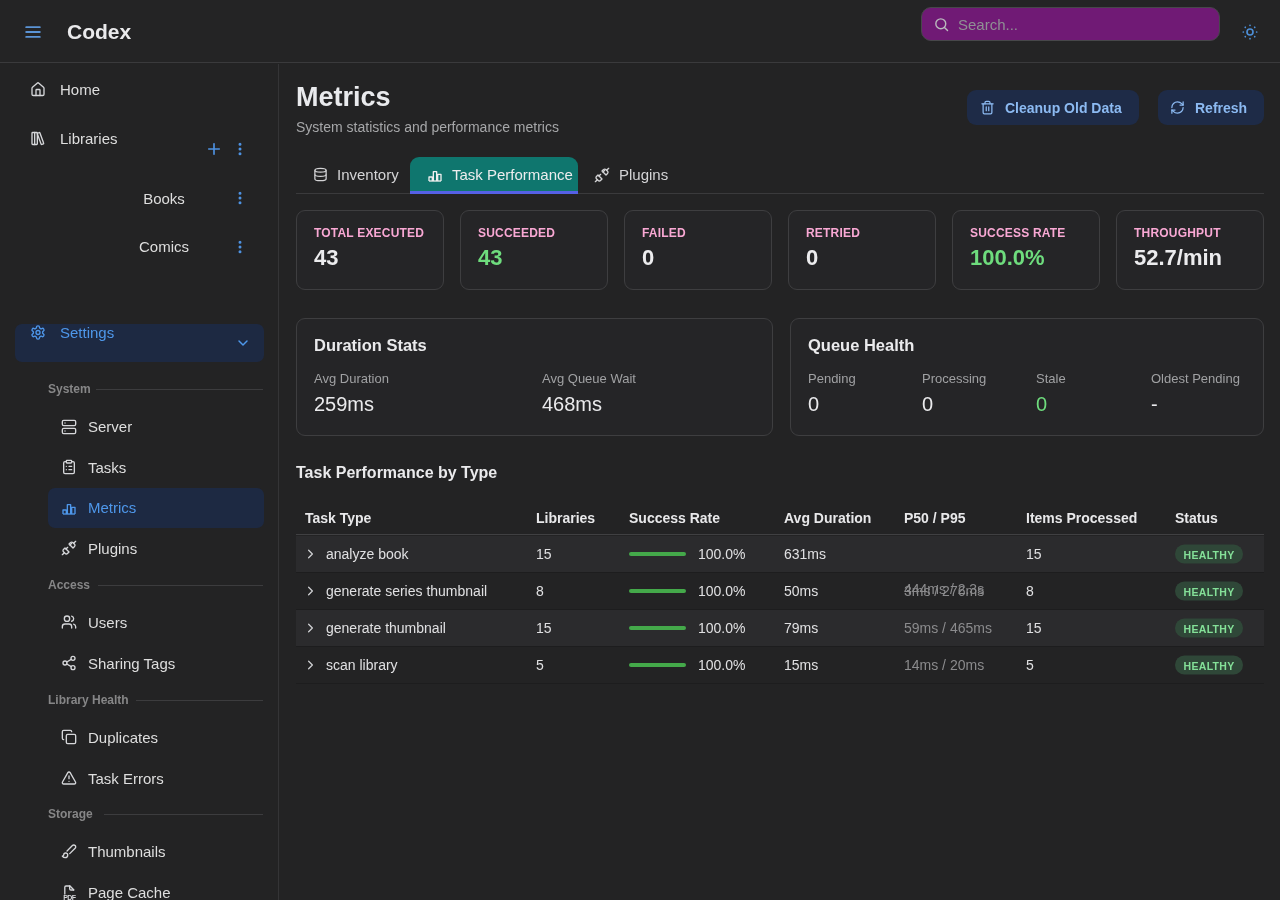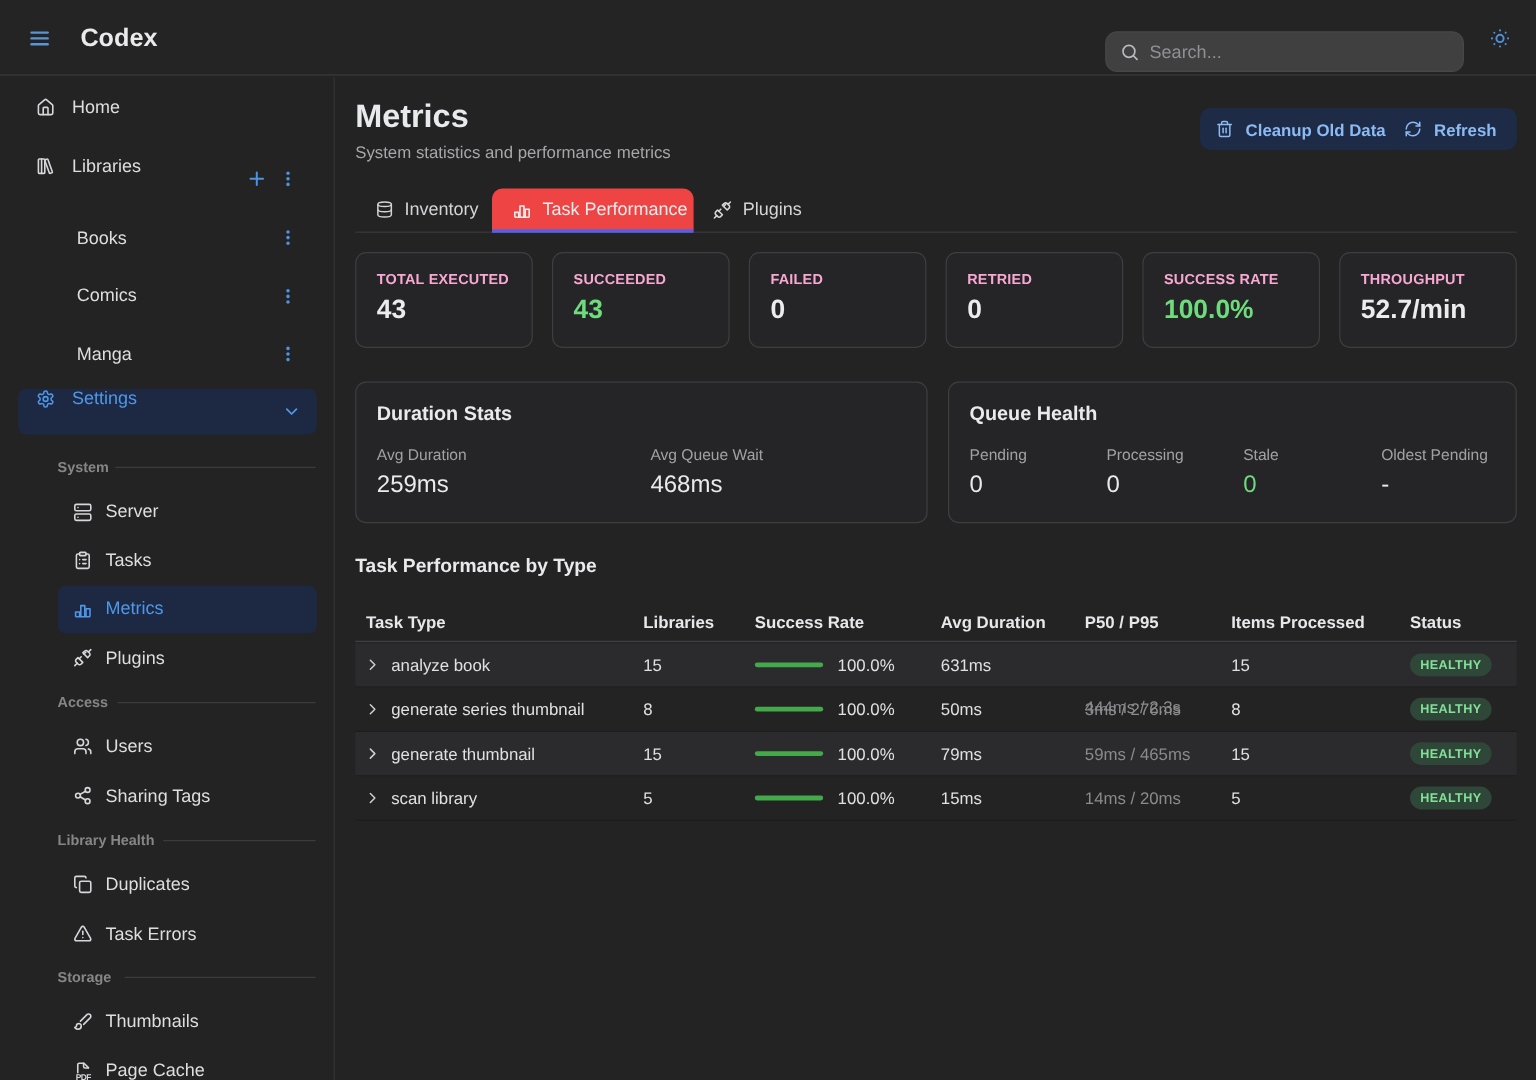--- a/index.html
+++ b/index.html
@@ -3,55 +3,55 @@
 
 <meta charset="utf-8">
 <style>
 * { margin:0; padding:0; box-sizing:border-box; }
 html,body { width:1280px; height:900px; overflow:hidden; background:#232324; font-family:"Liberation Sans", sans-serif; color:#dedfe2; }
 
 
 .header { position:absolute; top:0; left:0; width:1280px; height:63px; background:#242425; border-bottom:1px solid #3a3a3c; }
 .burger { position:absolute; left:24px; top:23px; color:#5b94d6; }
 .brand { position:absolute; left:67px; top:20px; font-size:21px; font-weight:bold; color:#eaeaec; }
-.search { position:absolute; left:921px; top:26px; width:299px; height:34px; background:#404040; border:1px solid #47474a; border-radius:10px; }
+.search { position:absolute; left:921px; top:7px; width:299px; height:34px; background:#701a75; border:1px solid #47474a; border-radius:10px; }
 .search .sicon { position:absolute; left:11px; top:8px; color:#b9babd; }
 .search .ph { position:absolute; left:36px; top:8px; font-size:15px; color:#8f9094; }
 .sun { position:absolute; left:1241px; top:23px; color:#4d8fd8; }
 
 
 .sidebar { position:absolute; top:64px; left:0; width:279px; height:836px; background:#232324; border-right:1px solid #343436; }
 .nav-item { position:absolute; left:15px; width:249px; height:38px; border-radius:7px; display:flex; }
 .nav-item .ic { margin-left:15px; width:16px; height:16px; color:#d6d7da; display:flex; }
 .nav-item .tx { margin-left:14px; font-size:15px; color:#dedede; }
 .nav-sub { position:absolute; left:48px; width:216px; height:40px; border-radius:7px; display:flex; align-items:center; }
 .nav-sub .ic { margin-left:13px; width:16px; height:16px; color:#d6d7da; display:flex; }
 .nav-sub .tx { margin-left:11px; font-size:15px; color:#dedede; }
-.nav-lib { position:absolute; left:15px; width:249px; height:38px; border-radius:8px; display:flex; align-items:center; }
+.nav-lib { position:absolute; left:15px; width:249px; height:38px; border-radius:8px; display:flex; align-items:center;justify-content:center; }
 .nav-lib .tx { margin-left:49px; font-size:15px; color:#dedede; }
 .kebab { position:absolute; right:16px; top:50%; transform:translateY(-50%); color:#4e92e2; display:flex; }
 .plusic { position:absolute; right:41px; top:50%; transform:translateY(-50%); color:#4e92e2; display:flex; }
 .active-blue { background:#1d2942; }
 .active-blue .tx { color:#4e97ea; }
 .active-blue .ic { color:#4e97ea; }
 .sec-label { position:absolute; left:48px; font-size:12px; font-weight:bold; color:#868687; }
 .sec-line { position:absolute; right:15px; height:1px; background:#3c3c3e; }
 
 
 .main { position:absolute; top:64px; left:280px; width:1000px; height:836px; background:#232324; }
 .h1 { position:absolute; left:16px; top:18px; font-size:27px; font-weight:bold; color:#e9eaed; }
 .subtitle { position:absolute; left:16px; top:55px; font-size:14px; color:#a6a7a9; }
 .btn { position:absolute; top:26px; height:35px; background:#1e2b47; border-radius:9px; color:#8cbaf2; font-size:14px; font-weight:bold; display:flex; align-items:center; }
 .btn .ic { display:flex; }
 
 
 .tabs { position:absolute; left:16px; top:93px; width:968px; height:37px; border-bottom:1px solid #3a3a3c; }
 .tab { position:absolute; top:0; height:35px; display:flex; align-items:center; font-size:15px; color:#d4d4d6; }
 .tab .ic { display:flex; margin-right:9px; }
-.tab-active { background:#ef4444; border-radius:9px 9px 0 0; color:#ededee; }
+.tab-active { background:#0f766e; border-radius:9px 9px 0 0; color:#ededee; }
 .tab-underline { position:absolute; left:114px; top:34px; width:168px; height:3px; background:#5560e6; z-index:2; }
 
 
 .card { position:absolute; top:146px; width:148px; height:80px; border:1px solid #3e3e40; border-radius:9px; background:#252527; }
 .card .lbl { position:absolute; left:17px; top:15px; font-size:12px; font-weight:bold; letter-spacing:0.2px; color:#f9a8d4; }
 .card .val { position:absolute; left:17px; top:34px; font-size:22px; font-weight:bold; color:#ececee; }
 .green { color:#6edc7d !important; }
 
 
 .panel { position:absolute; top:254px; height:118px; border:1px solid #3e3e40; border-radius:9px; background:#252527; }
@@ -149,30 +149,20 @@
     <div class="nav-lib" style="top:163.5px;">
       <span class="tx">Comics</span>
       <span class="kebab">
         <svg width="16" height="16" viewBox="0 0 24 24" fill="none" stroke="currentColor" stroke-width="2.4" stroke-linecap="round">
           <circle cx="12" cy="5" r="1.05" fill="currentColor"></circle>
           <circle cx="12" cy="12" r="1.05" fill="currentColor"></circle>
           <circle cx="12" cy="19" r="1.05" fill="currentColor"></circle>
         </svg>
       </span>
     </div>
-    <div class="nav-lib" style="top:212px;">
-      <span class="tx">Manga</span>
-      <span class="kebab">
-        <svg width="16" height="16" viewBox="0 0 24 24" fill="none" stroke="currentColor" stroke-width="2.4" stroke-linecap="round">
-          <circle cx="12" cy="5" r="1.05" fill="currentColor"></circle>
-          <circle cx="12" cy="12" r="1.05" fill="currentColor"></circle>
-          <circle cx="12" cy="19" r="1.05" fill="currentColor"></circle>
-        </svg>
-      </span>
-    </div>
     <div class="nav-item active-blue" style="top:260px;">
       <span class="ic">
         <svg width="17" height="17" viewBox="0 0 24 24" fill="none" stroke="currentColor" stroke-width="2" stroke-linecap="round" stroke-linejoin="round">
           <path d="M12.22 2h-.44a2 2 0 0 0-2 2v.18a2 2 0 0 1-1 1.73l-.43.25a2 2 0 0 1-2 0l-.15-.08a2 2 0 0 0-2.73.73l-.22.38a2 2 0 0 0 .73 2.73l.15.1a2 2 0 0 1 1 1.72v.51a2 2 0 0 1-1 1.74l-.15.09a2 2 0 0 0-.73 2.73l.22.38a2 2 0 0 0 2.73.73l.15-.08a2 2 0 0 1 2 0l.43.25a2 2 0 0 1 1 1.73V20a2 2 0 0 0 2 2h.44a2 2 0 0 0 2-2v-.18a2 2 0 0 1 1-1.73l.43-.25a2 2 0 0 1 2 0l.15.08a2 2 0 0 0 2.73-.73l.22-.39a2 2 0 0 0-.73-2.73l-.15-.08a2 2 0 0 1-1-1.74v-.5a2 2 0 0 1 1-1.74l.15-.09a2 2 0 0 0 .73-2.73l-.22-.38a2 2 0 0 0-2.73-.73l-.15.08a2 2 0 0 1-2 0l-.43-.25a2 2 0 0 1-1-1.73V4a2 2 0 0 0-2-2z"></path>
           <circle cx="12" cy="12" r="3"></circle>
         </svg>
       </span>
       <span class="tx">Settings</span>
       <span class="kebab" style="color:#4e97ea; right:13px;">
         <svg width="16" height="16" viewBox="0 0 24 24" fill="none" stroke="currentColor" stroke-width="2.2" stroke-linecap="round" stroke-linejoin="round">
@@ -295,21 +285,21 @@
           <text x="3.2" y="23.5" fill="currentColor" stroke="none" font-size="10.5" font-weight="bold" letter-spacing="-0.8" font-family="Liberation Sans">PDF</text>
         </svg>
       </span>
       <span class="tx">Page Cache</span>
     </div>
   </div>
 
 <div class="main">
   <div class="h1">Metrics</div>
   <div class="subtitle">System statistics and performance metrics</div>
-  <div class="btn" style="left:687px; width:172px;margin-left:33px;">
+  <div class="btn" style="left:687px; width:172px;">
     <span class="ic" style="margin-left:13px; margin-right:10px;">
         <svg width="15" height="15" viewBox="0 0 24 24" fill="none" stroke="currentColor" stroke-width="2" stroke-linecap="round" stroke-linejoin="round">
           <path d="M3 6h18"></path>
           <path d="M19 6v14a2 2 0 0 1-2 2H7a2 2 0 0 1-2-2V6"></path>
           <path d="M8 6V4a2 2 0 0 1 2-2h4a2 2 0 0 1 2 2v2"></path>
           <line x1="10" y1="11" x2="10" y2="17"></line>
           <line x1="14" y1="11" x2="14" y2="17"></line>
         </svg>
       </span>
     Cleanup Old Data

